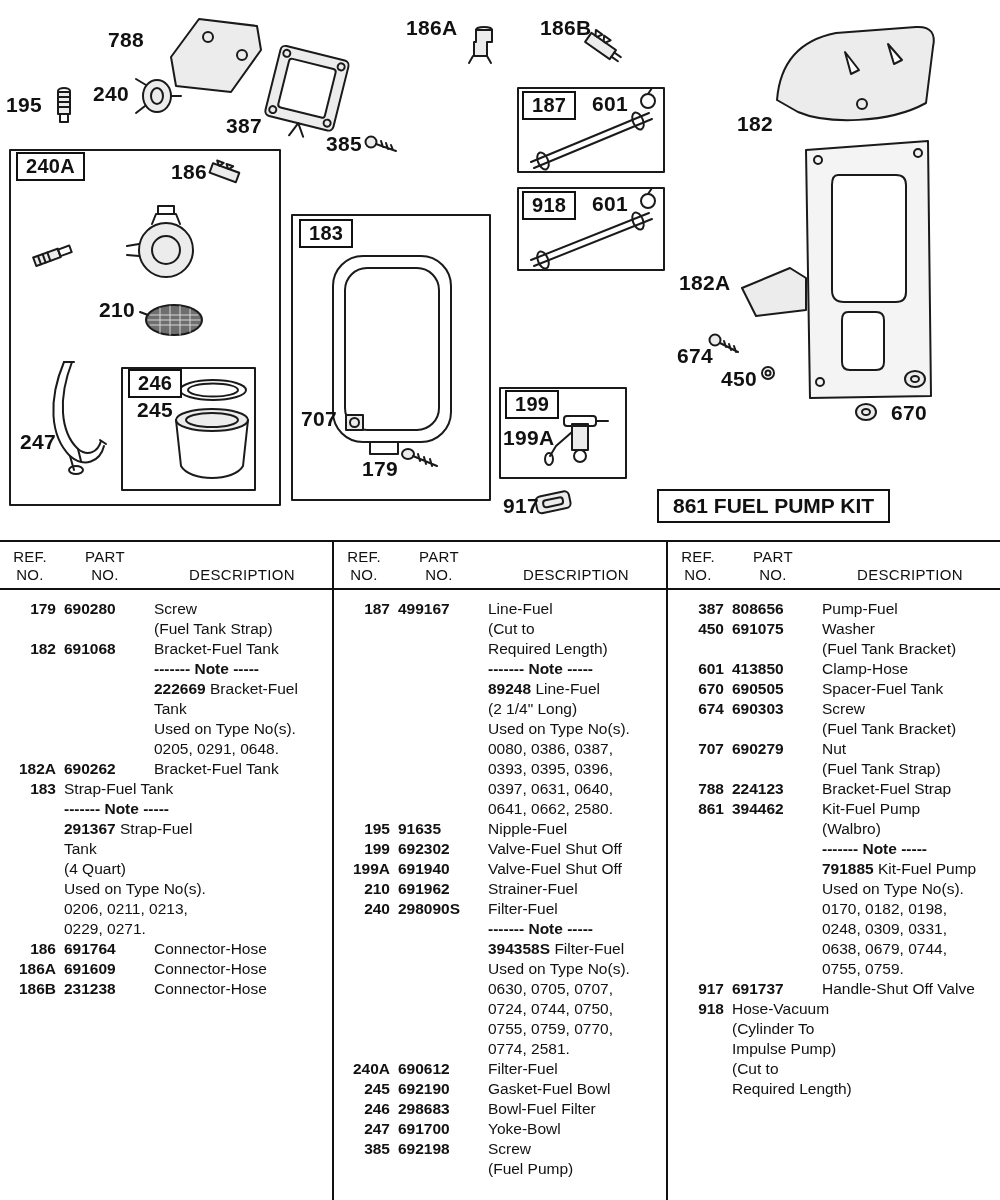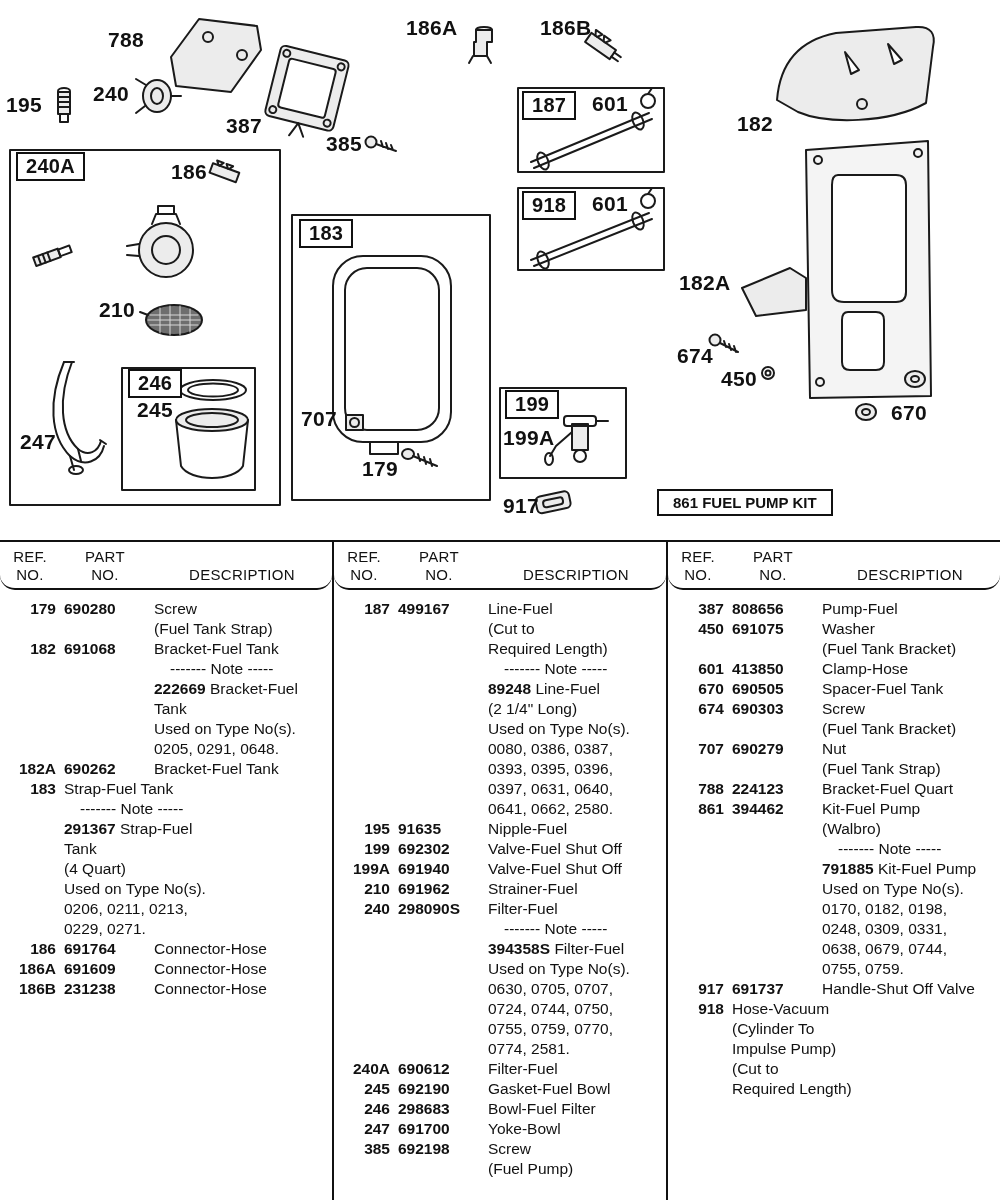--- a/index.html
+++ b/index.html
@@ -6,38 +6,38 @@
   html,body { width:1000px; height:1200px; background:#fff; color:#111;
               font-family:"Liberation Sans", sans-serif; position:relative; overflow:hidden; }
 
   
   .diagram { position:absolute; top:0; left:0; width:1000px; height:540px; }
   .diagram svg { position:absolute; top:0; left:0; }
   .callout-layer { position:absolute; top:0; left:0; width:1000px; height:540px; }
   .callout { position:absolute; font-weight:bold; font-size:21px; letter-spacing:.3px; white-space:nowrap; }
   .callout.boxed { border:2px solid #111; background:#fff; padding:1px 8px; font-size:20px; }
   .kit-box { position:absolute; left:657px; top:489px; border:2px solid #111; background:#fff;
-             padding:3px 14px; font-weight:bold; font-size:15px; white-space:nowrap; }
+             padding:3px 14px; font-weight:bold; font-size:21px; white-space:nowrap; }
 
   
   .table-wrap { position:absolute; top:540px; left:0; width:1000px; height:660px;
                 border-top:2px solid #111; display:flex; }
   .col-group { flex:1 1 0; border-right:2px solid #111; display:flex; flex-direction:column; min-width:0; }
   .col-group:last-child { border-right:none; }
   .col-head { display:grid; grid-template-columns:52px 82px 1fr; column-gap:8px;
-              padding:6px 2px 4px 4px; border-bottom:2px solid #111;border-radius:15px; }
+              padding:6px 2px 4px 4px; border-bottom:2px solid #111; }
   .h-cell { text-align:center; font-size:15px; line-height:18px; letter-spacing:.3px; }
   .h-cell.desc-h { align-self:end; }
   .entries { padding:9px 2px 0 4px; }
   .entry { display:grid; grid-template-columns:52px 82px 1fr; column-gap:8px;
            font-size:15.5px; line-height:20px; }
   .cell.ref  { text-align:right; font-weight:bold; }
   .cell.part { font-weight:bold; }
   .cell.desc .line { white-space:nowrap; }
-  .line.note { font-weight:normal;margin-left:16px; }
+  .line.note { font-weight:bold; }
   .line b { font-weight:bold; }
 </style>
 </head>
 <body>
 
 <div class="diagram">
   <svg width="1000" height="540" viewBox="0 0 1000 540">
     <g stroke="#1a1a1a" stroke-width="2" fill="none" stroke-linejoin="round" stroke-linecap="round">
 
       <rect x="10" y="150" width="270" height="355"></rect>
@@ -502,21 +502,21 @@
           <div class="cell part">690279</div>
           <div class="cell desc">
             <div class="line">Nut</div>
             <div class="line">(Fuel Tank Strap)</div>
           </div>
         </div>
         <div class="entry">
           <div class="cell ref">788</div>
           <div class="cell part">224123</div>
           <div class="cell desc">
-            <div class="line">Bracket-Fuel Quart</div>
+            <div class="line">Bracket-Fuel Strap</div>
           </div>
         </div>
         <div class="entry">
           <div class="cell ref">861</div>
           <div class="cell part">394462</div>
           <div class="cell desc">
             <div class="line">Kit-Fuel Pump</div>
             <div class="line">(Walbro)</div>
             <div class="line note">------- Note -----</div>
             <div class="line"><b>791885 </b>Kit-Fuel Pump</div>

